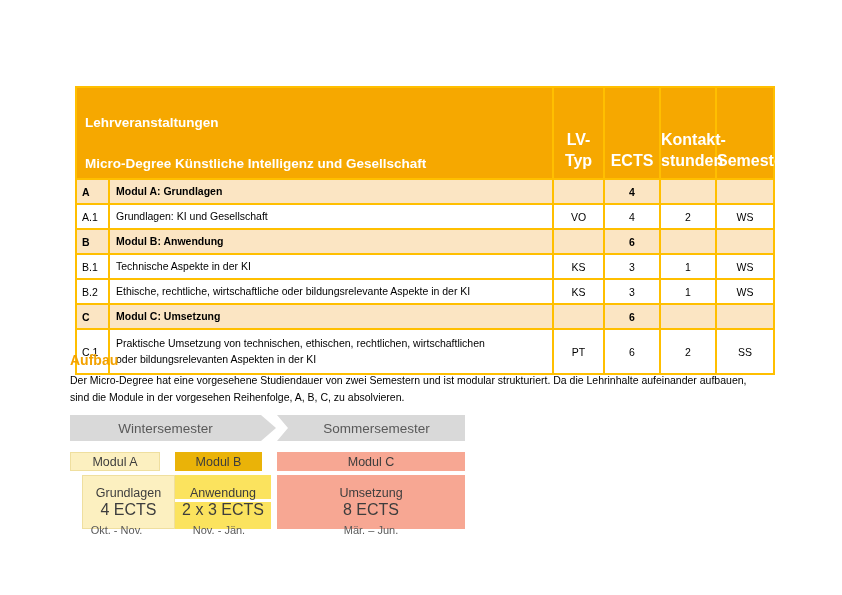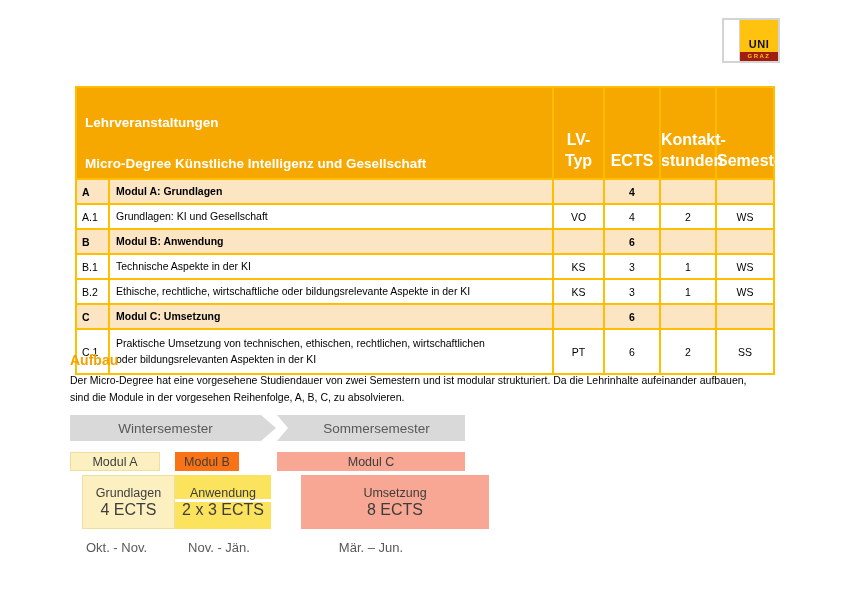--- a/index.html
+++ b/index.html
@@ -51,51 +51,44 @@
   .banner-winter { left:70px; width:206px;
     clip-path:polygon(0 0, calc(100% - 15px) 0, 100% 50%, calc(100% - 15px) 100%, 0 100%);
     padding-right:15px; }
   .banner-summer { left:277px; width:188px;
     clip-path:polygon(0 0, 100% 0, 100% 100%, 0 100%, 11px 50%);
     padding-left:11px; }
 
   .mod-label { position:absolute; top:452px; height:19px; display:flex;
     align-items:center; justify-content:center; font-size:12.5px; color:#3d3d3d; }
   .mod-label-a { left:70px; width:90px; background:#fcf0c0; border:1px solid #efdf9f; }
-  .mod-label-b { left:175px; width:64px; background:#f97316; }
+  .mod-label-b { left:175px; width:87px; background:#eab308; }
   .mod-label-c { left:277px; width:188px; background:#f7a793; }
 
   .mod-box { position:absolute; top:475px; height:54px; }
   .mod-box-a { left:70px; width:93px; background:#fcf0c0; border:1px solid #efdf9f;margin-left:12px; }
   .mod-box-b { left:175px; width:96px; }
-  .mod-box-c { left:277px; width:188px; background:#f7a793;margin-left:24px; }
+  .mod-box-c { left:277px; width:188px; background:#f7a793; }
   .b-part-top { position:absolute; top:0; left:0; width:100%; height:24px; background:#fbe35e; }
   .b-part-bottom { position:absolute; top:27px; left:0; width:100%; height:27px; background:#fbe35e; }
   .box-text { position:absolute; inset:0; display:flex; flex-direction:column;
     align-items:center; justify-content:center; gap:1px; }
   .box-title { font-size:12.5px; color:#3d3d3d; }
   .box-ects { font-size:16px; color:#3d3d3d; }
 
-  .period { position:absolute; top:540px; font-size:13px; color:#595959; text-align:center; }
+  .period { position:absolute; top:524px; font-size:11px; color:#595959; text-align:center; }
   .period-a { left:70px; width:93px; }
   .period-b { left:175px; width:88px; }
   .period-c { left:277px; width:188px; }
 </style>
 </head>
 <body>
 
 <div class="page">
 
-  <div class="logo">
-    <div class="logo-left"></div>
-    <div class="logo-right">
-      <div class="logo-uni">UNI</div>
-      <div class="logo-graz">GRAZ</div>
-    </div>
-  </div>
 
   <table class="course-table">
     <colgroup>
       <col style="width:33px">
         <col style="width:444px">
         <col style="width:51px">
       <col style="width:56px">
         <col style="width:56px">
         <col style="width:58px">
     </colgroup>

